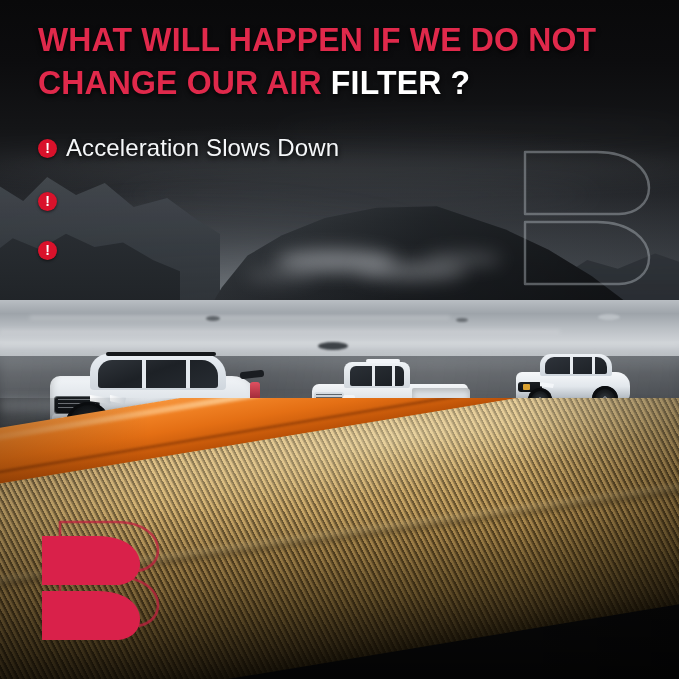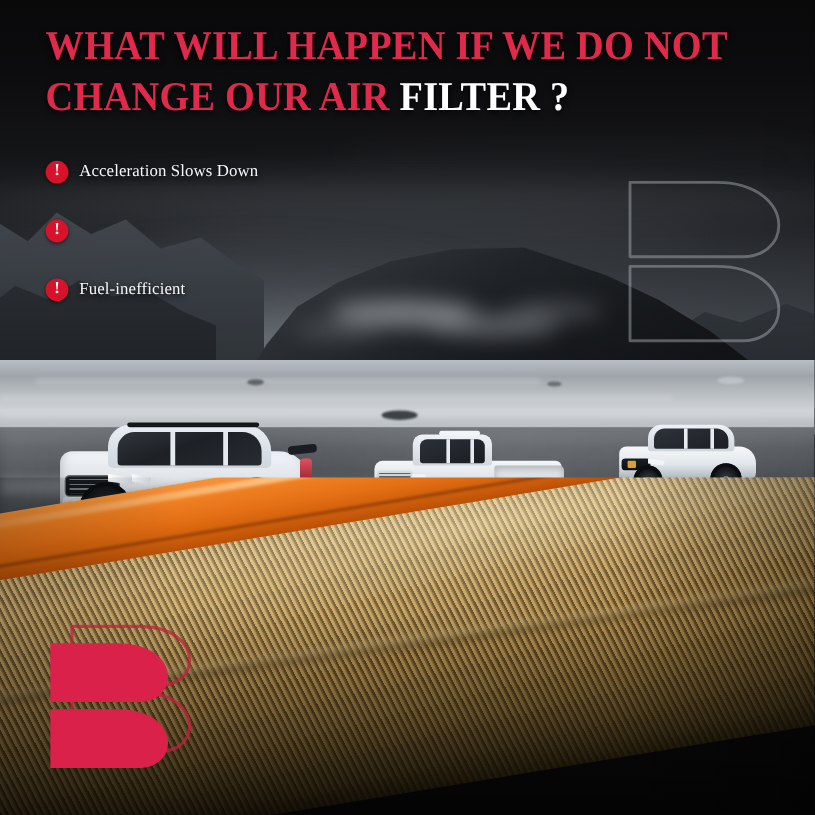--- a/index.html
+++ b/index.html
@@ -3,21 +3,21 @@
 <meta charset="utf-8">
 <style>
   html,body{margin:0;padding:0;background:#000;}
   *{box-sizing:border-box;}
 
   .poster{
     position:relative;
     width:679px;height:679px;
     overflow:hidden;
     background:#0a0a0b;
-    font-family:Liberation Serif, serif;
+    font-family:Liberation Sans, sans-serif;
   }
 
   
   .sky{
     position:absolute;left:0;top:0;width:679px;height:340px;
     background:
       radial-gradient(120% 90% at 50% 100%, rgba(150,156,162,.55) 0%, rgba(90,96,102,.30) 35%, rgba(20,21,23,0) 72%),
       linear-gradient(180deg,#09090a 0%, #0c0c0e 18%, #141517 38%, #202226 58%, #33373c 78%, #4e545a 100%);
   }
   .sky-haze{
@@ -368,21 +368,21 @@
     flex:0 0 auto;width:19px;height:19px;border-radius:50%;
     background:#d9122b;
     display:flex;align-items:center;justify-content:center;
     box-shadow:0 1px 3px rgba(0,0,0,.6);
   }
   .bullet-icon span{
     display:block;color:#fff;font-size:14px;font-weight:bold;line-height:1;
     margin-top:-1px;
   }
   .bullet-text{
-    color:#f5f7f9;font-size:14px;font-weight:normal;letter-spacing:.1px;
+    color:#f5f7f9;font-size:24px;font-weight:normal;letter-spacing:.1px;
     text-shadow:0 2px 5px rgba(0,0,0,.9);
     white-space:nowrap;
   }
 
   
   .logo-wm{
     position:absolute;left:519px;top:146px;width:150px;height:145px;
     opacity:.42;
   }
   .logo-brand{
@@ -537,18 +537,17 @@
     <div class="bullet">
       <span class="bullet-icon">
         <span>!</span>
       </span>
     </div>
 
     <div class="bullet">
       <span class="bullet-icon">
         <span>!</span>
       </span>
-      <span class="bullet-text">Fuel-inefficient</span>
     </div>
 
   </div>
 
 </div>
 
 </body></html>

